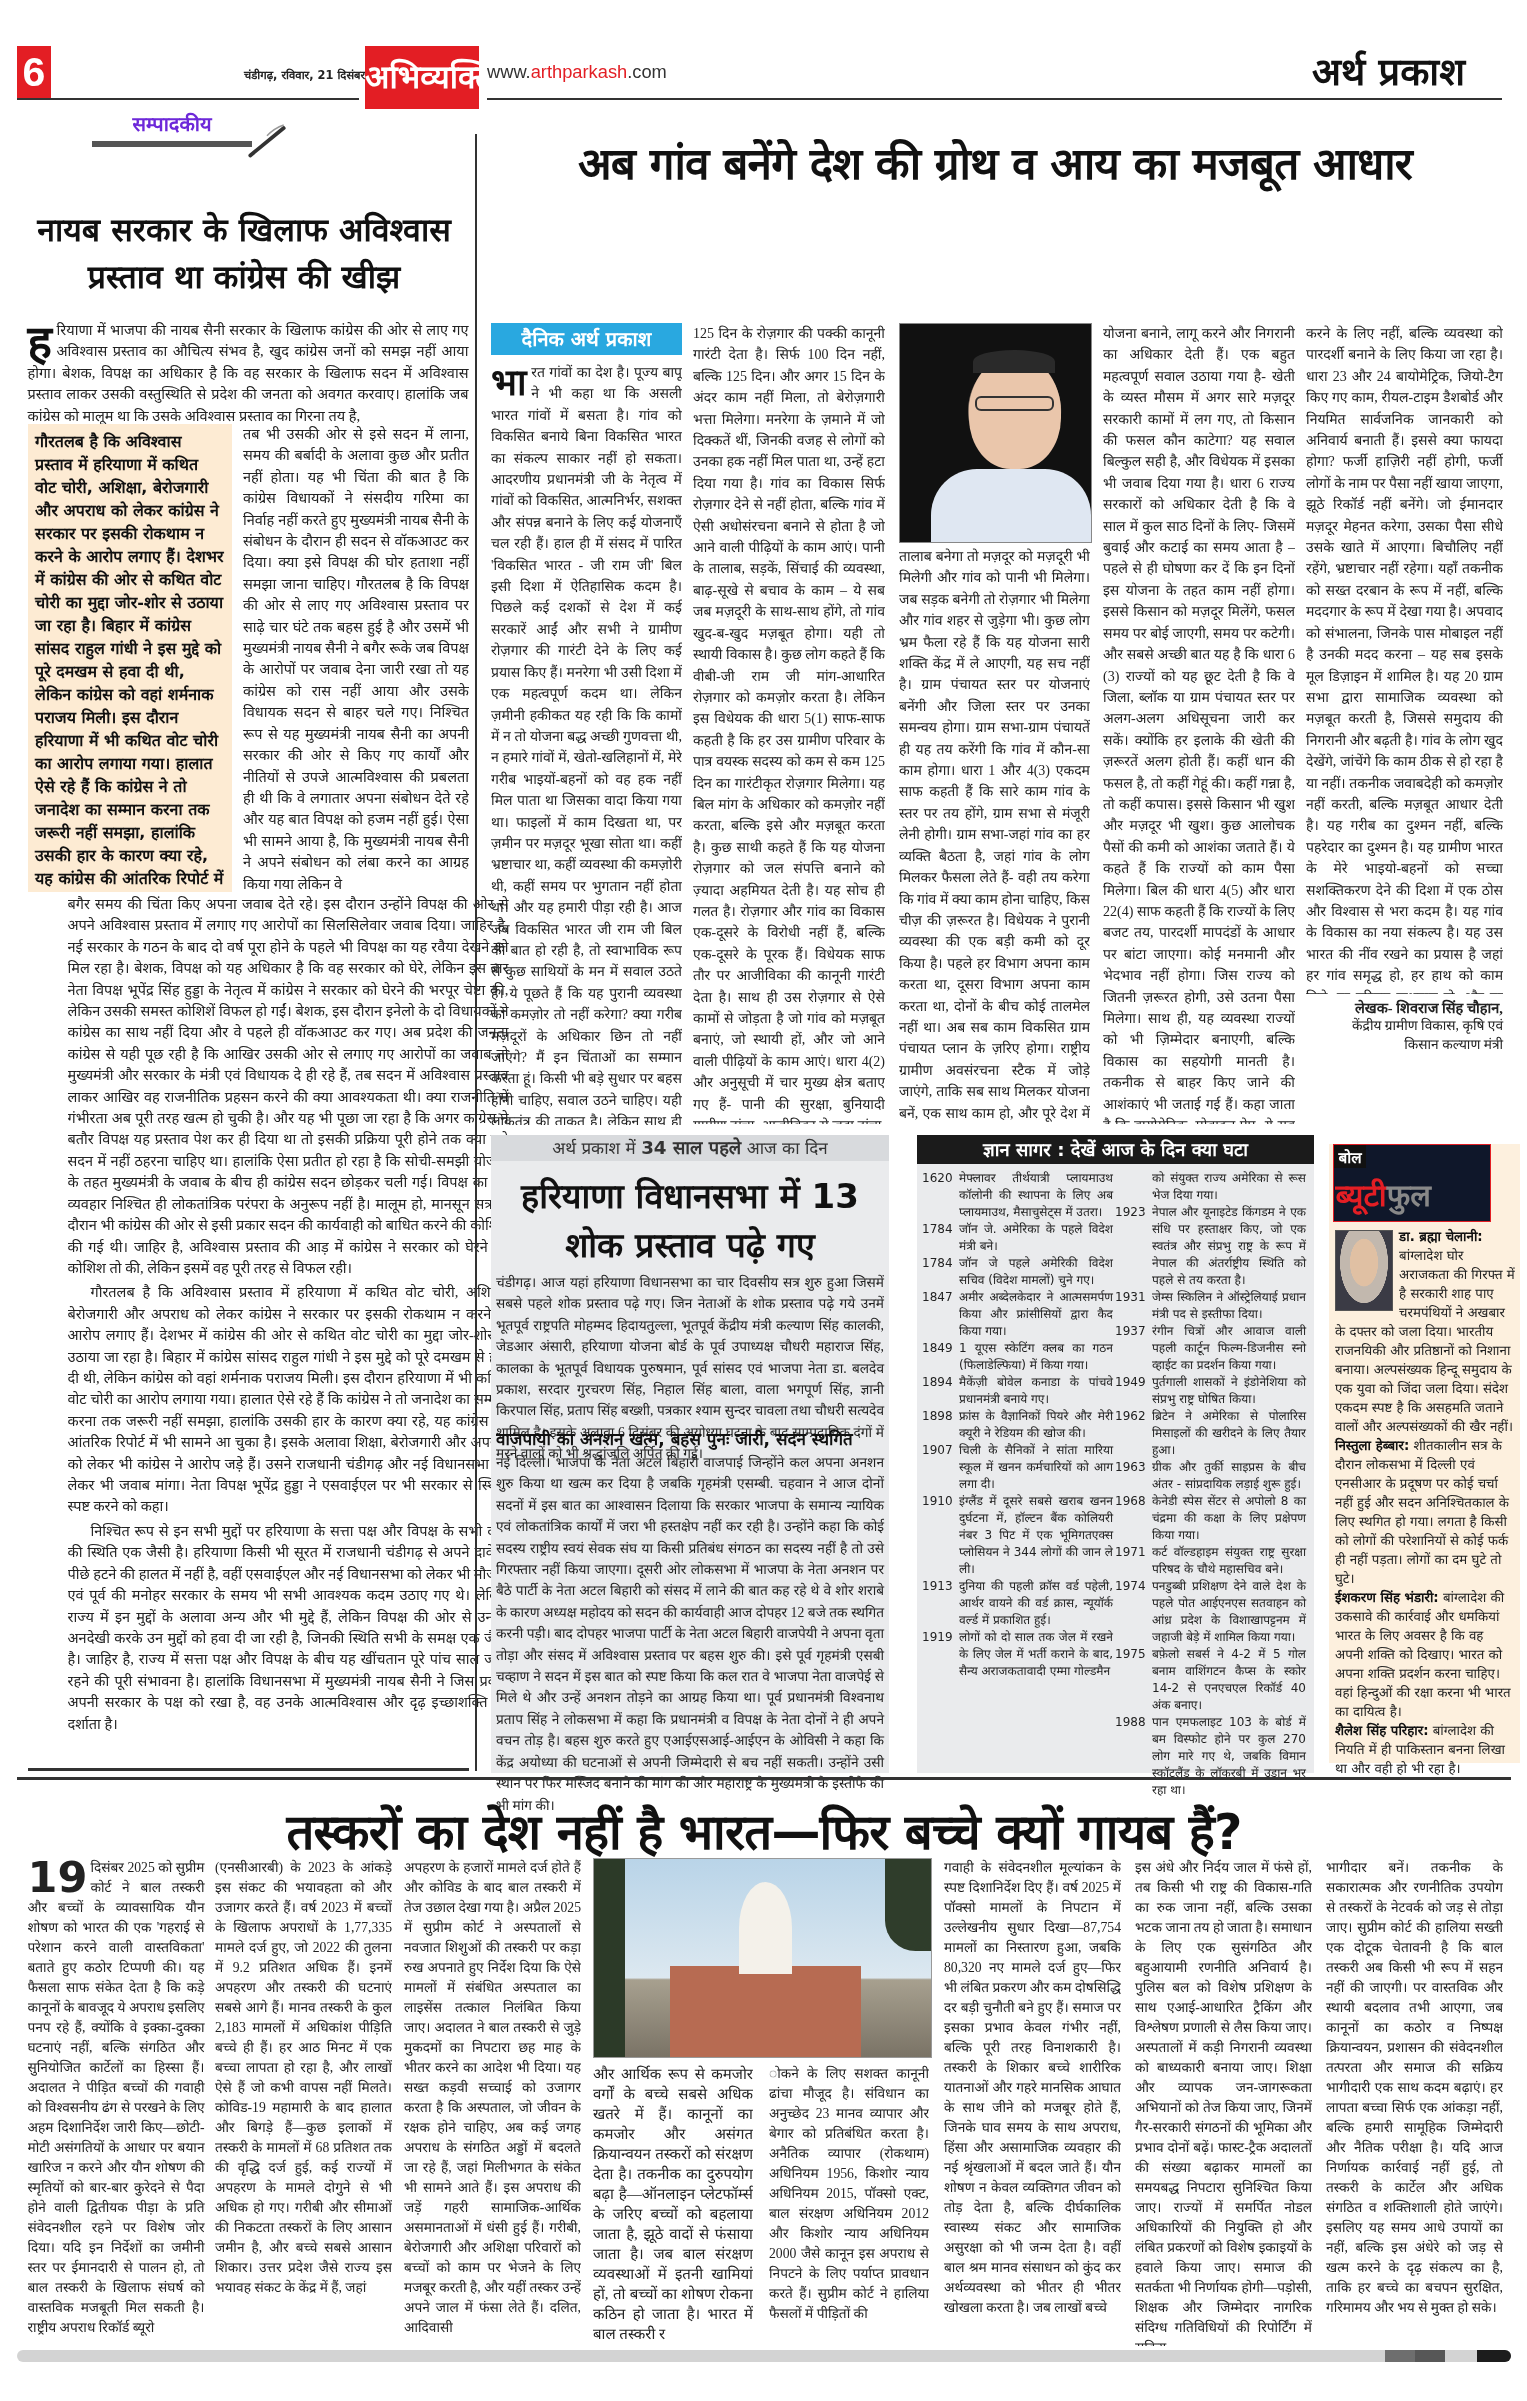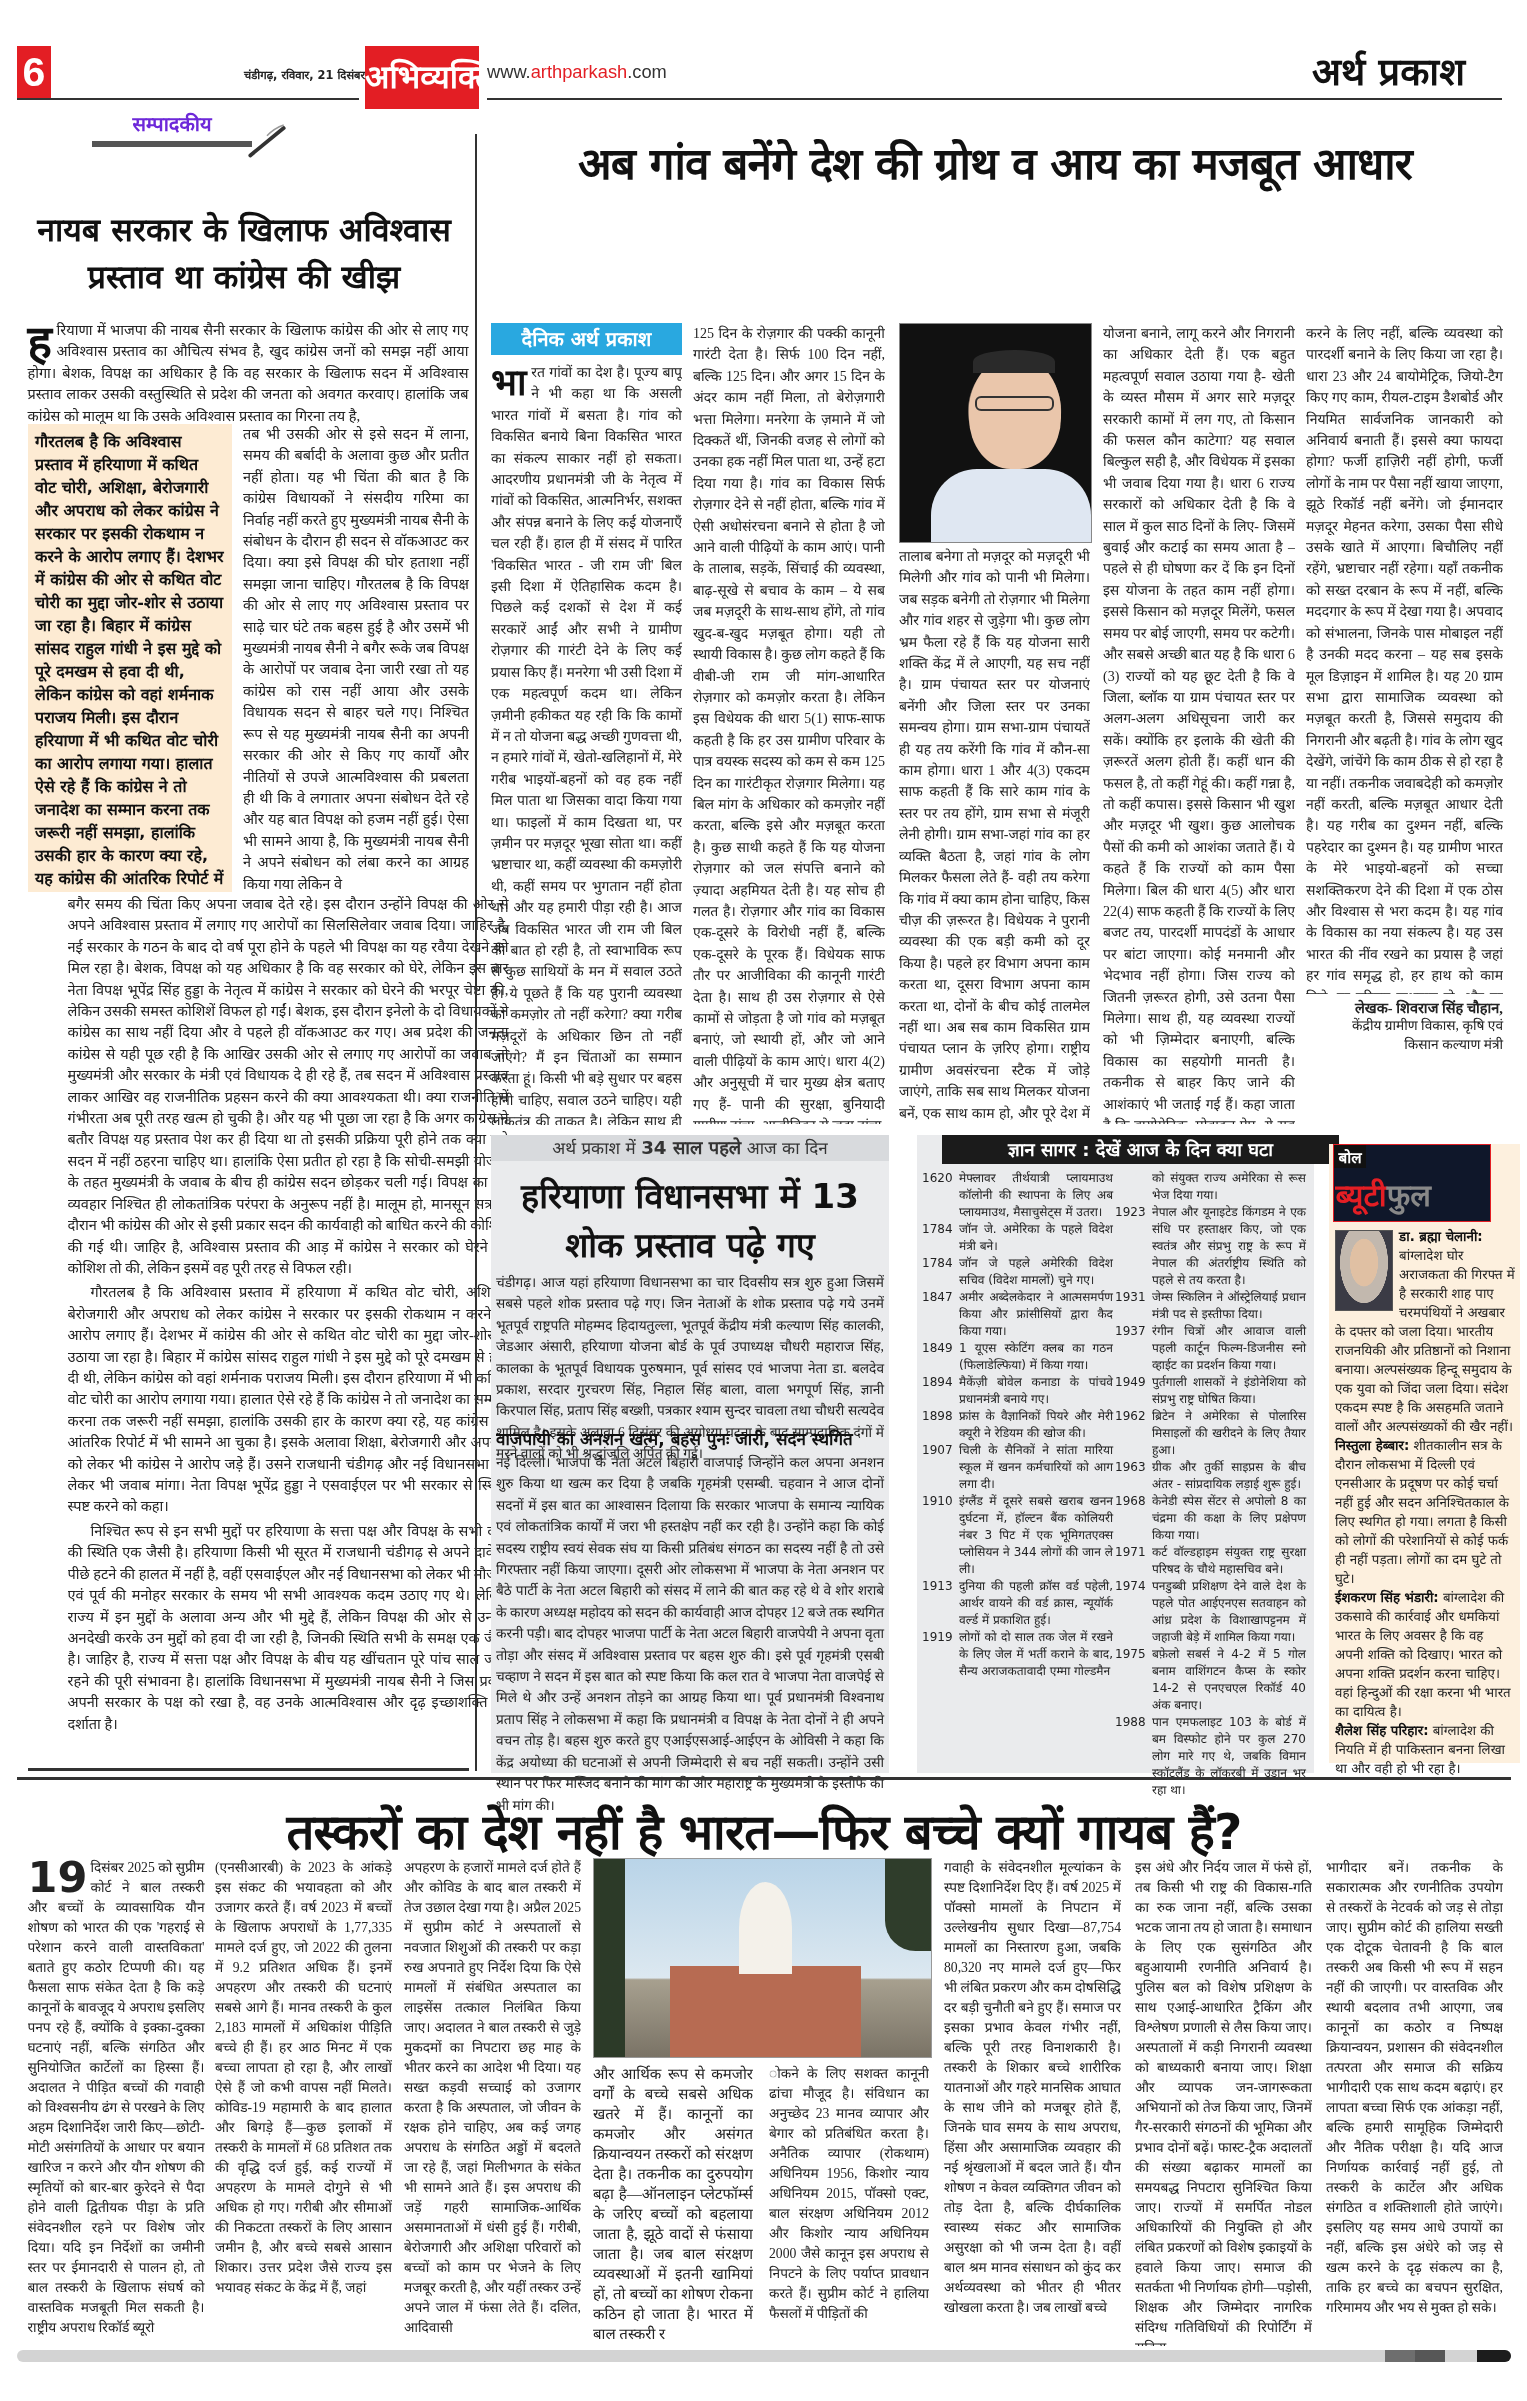--- a/index.html
+++ b/index.html
@@ -62,21 +62,21 @@
     font: 17px "DejaVu Sans", sans-serif; line-height: 26px; color: #333; }
   #archive-header b { font-size: 18.3px; }
   #archive-headline { left: 496px; top: 1172px; width: 388px; font: bold 34px "DejaVu Sans", sans-serif; line-height: 49px; text-align: center; color: #111; }
   #archive-body { left: 496px; top: 1272px; width: 388px; font-size: 13.7px; line-height: 21.4px; }
   #archive-subhead { left: 496px; top: 1427px; width: 388px; font: bold 17px "DejaVu Sans", sans-serif; color: #111; white-space: nowrap; overflow: hidden; }
   #archive-body-2 { left: 496px; top: 1452px; width: 388px; font-size: 13.7px; line-height: 21.4px; }
 
   
   #history-box { left: 917px; top: 1135px; width: 397px; height: 638px; background: #eaebed; }
   #history-header { left: 917px; top: 1135px; width: 397px; height: 29px; background: #1b1b1b; color: #fff;
-    font: bold 18.3px "DejaVu Sans", sans-serif; line-height: 29px; text-align: center; margin-left: 25px; }
+    font: bold 18.3px "DejaVu Sans", sans-serif; line-height: 29px; text-align: center; }
   .history-col { position: absolute; top: 1170px; width: 191px; font: 12px "DejaVu Sans", sans-serif; line-height: 17px; color: #222; }
   #history-col-1 { left: 922px; }
   #history-col-2 { left: 1115px; }
   .hist-row { display: flex; margin-bottom: 0; }
   .hist-year { width: 37px; flex: none; }
   .hist-text { flex: 1; text-align: justify; }
 
   
   #bol-box { left: 1329px; top: 1144px; width: 191px; height: 619px; background: #fdf0de; }
   #bol-logo { left: 1333px; top: 1144px; width: 156px; height: 76px; border: 1.5px solid #e31e24; background: #0f172a; }

